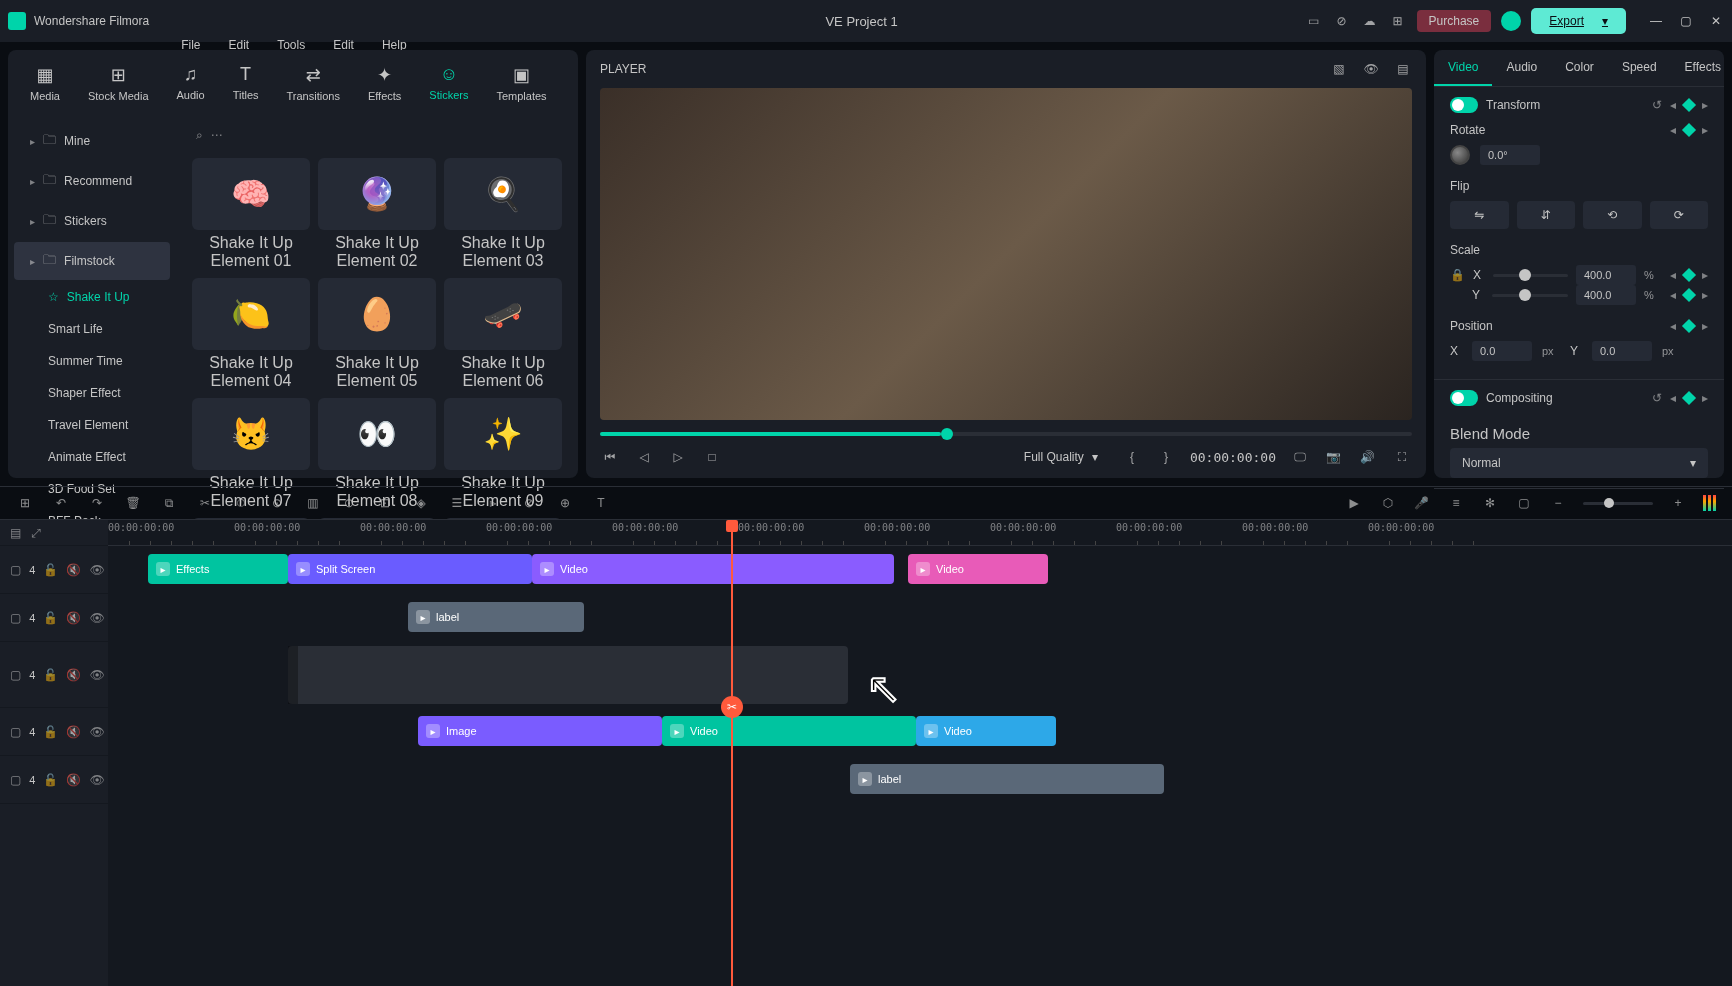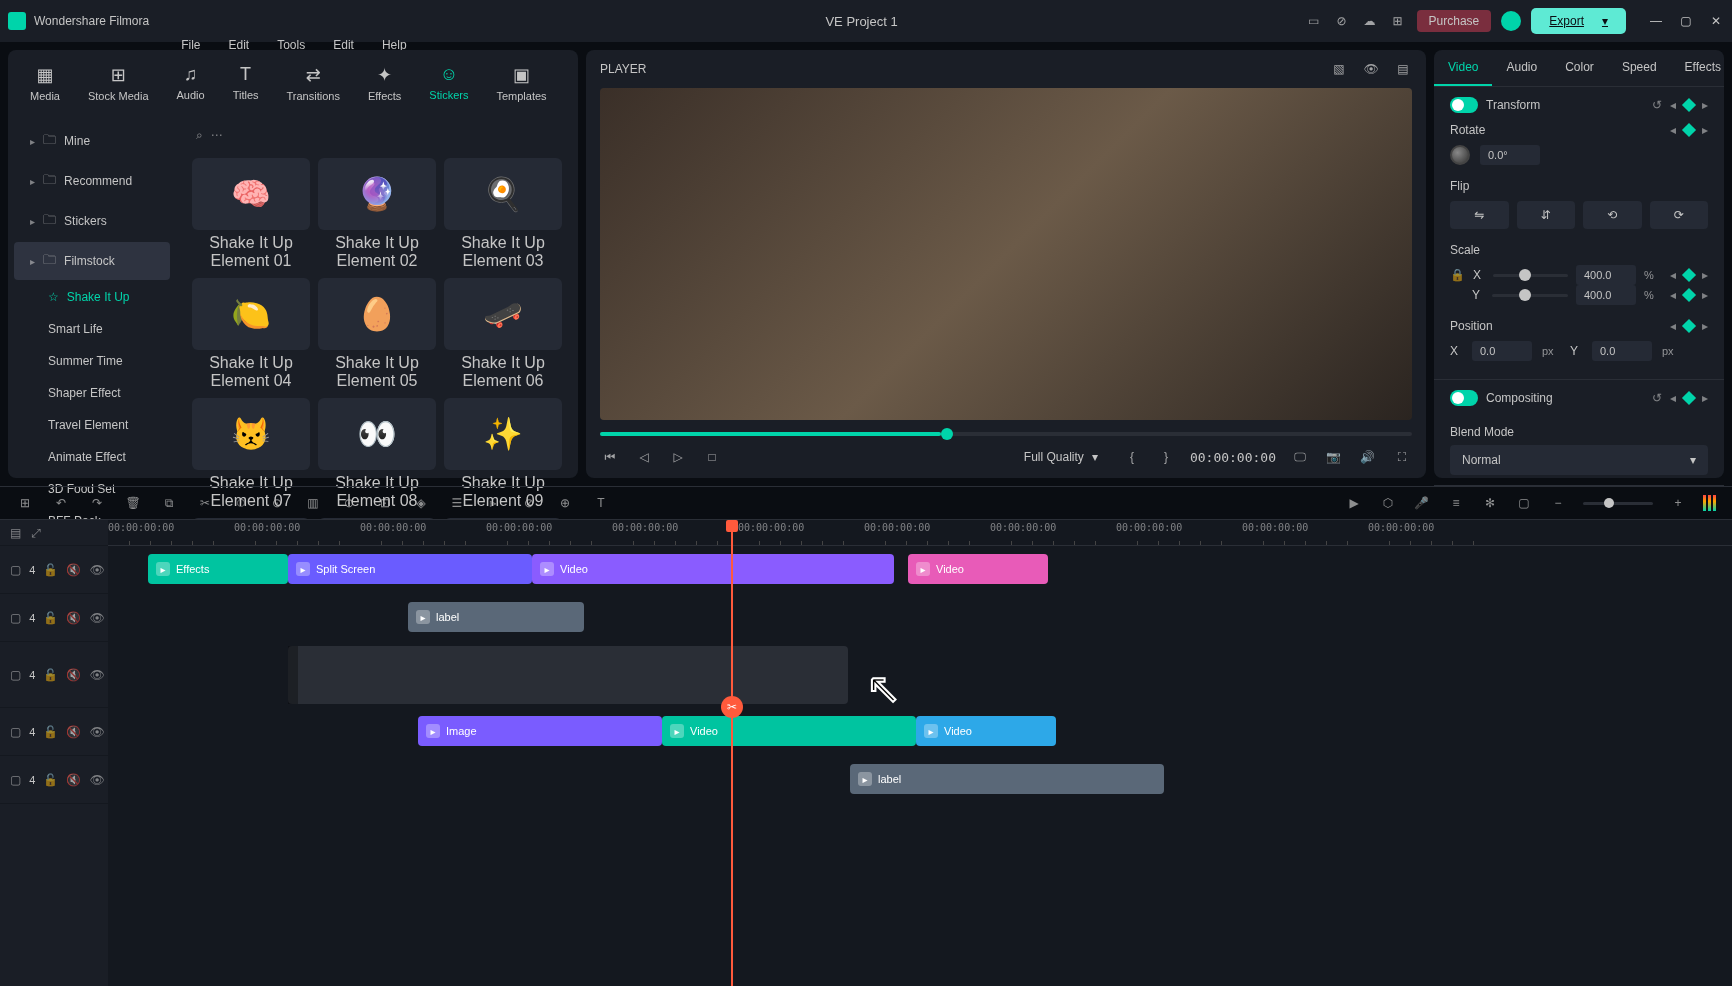--- a/index.html
+++ b/index.html
@@ -433,21 +433,21 @@
       <div class="section-header">
         <span class="toggle on"></span>
         <span>Compositing</span>
         <div class="section-icons">
           <span class="reset-icon">↺</span>
           <span style="opacity:0.6">◂</span>
           <span class="diamond"></span>
           <span style="opacity:0.6">▸</span>
         </div>
       </div>
-      <div style="font-size:12px;margin-top:19px">Blend Mode</div>
+      <div style="font-size:15px;margin-top:19px">Blend Mode</div>
       <div class="blend-dd">
         <span>Normal</span>
         <span>▾</span>
       </div>
     </div>
   </div>
 </div>
 
 <div class="toolbar">
   <span class="tb-icon">⊞</span>

